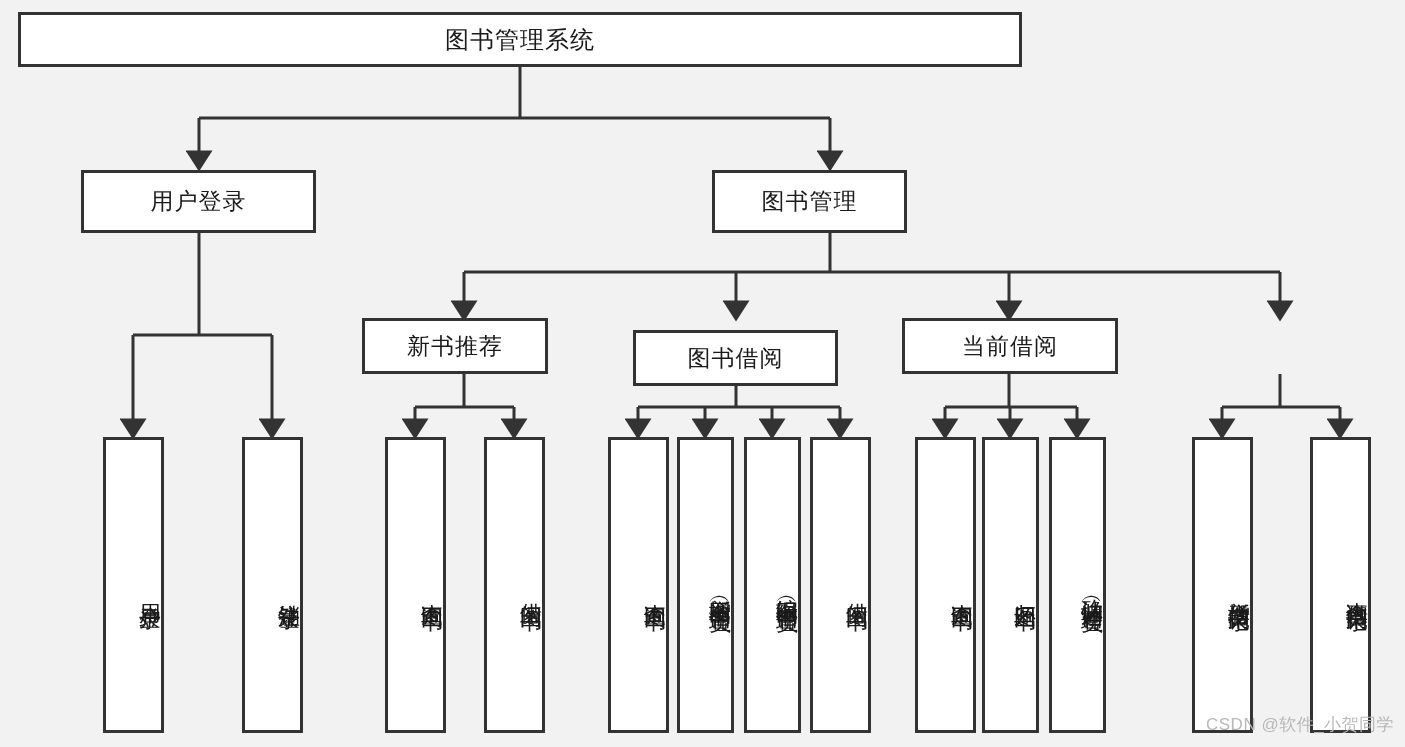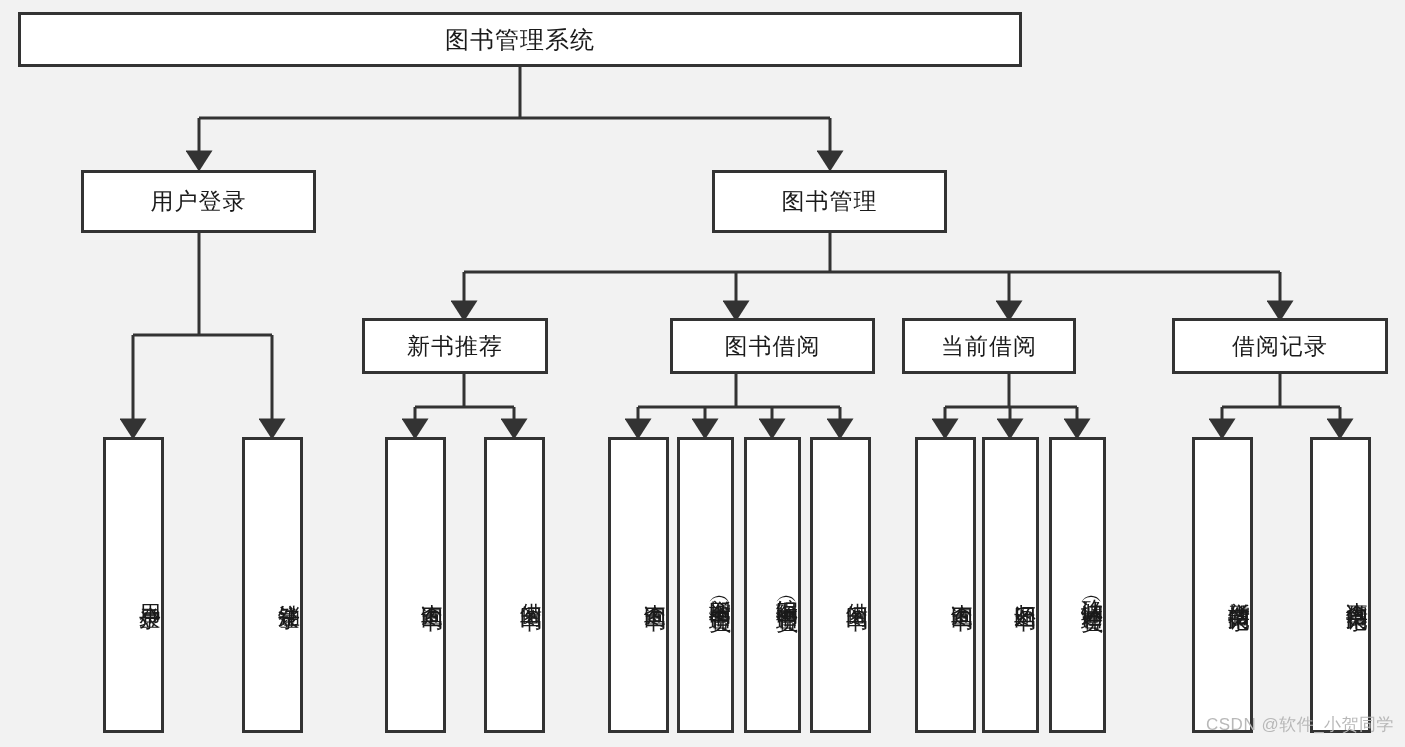--- a/index.html
+++ b/index.html
@@ -112,26 +112,25 @@
       <path d="M1280,374 L1280,407"></path>
       <path d="M1222,407 L1340,407"></path>
       <path d="M1222,407 L1222,428" marker-end="url(#arrow)"></path>
       <path d="M1340,407 L1340,428" marker-end="url(#arrow)"></path>
     </g>
   </svg>
 
   <div class="node node-h root" style="left:18px; top:12px; width:1004px; height:55px;">图书管理系统</div>
 
   <div class="node node-h" style="left:81px; top:170px; width:235px; height:63px;">用户登录</div>
-  <div class="node node-h" style="left:712px; top:170px; width:235px; height:63px;">图书管理</div>
+  <div class="node node-h" style="left:712px; top:170px; width:195px; height:63px;">图书管理</div>
 
   <div class="node node-h" style="left:362px; top:318px; width:186px; height:56px;">新书推荐</div>
-  <div class="node node-h" style="left:633px; top:318px; width:205px; height:56px;margin-left:37px;">图书借阅</div>
-  <div class="node node-h" style="left:902px; top:318px; width:174px; height:56px;">当前借阅</div>
-  <div class="node node-h" style="left:1172px; top:318px; width:216px; height:56px;">借阅记录</div>
+  <div class="node node-h" style="left:633px; top:330px; width:205px; height:56px;">图书借阅</div>
+  <div class="node node-h" style="left:902px; top:318px; width:216px; height:56px;">当前借阅</div>
 
   <div class="node node-v" style="left:103px; top:437px; width:61px; height:296px;">用户登录</div>
   <div class="node node-v" style="left:242px; top:437px; width:61px; height:296px;">注销登录</div>
 
   <div class="node node-v" style="left:385px; top:437px; width:61px; height:296px;">查询图书</div>
   <div class="node node-v" style="left:484px; top:437px; width:61px; height:296px;">借阅图书</div>
 
   <div class="node node-v" style="left:608px; top:437px; width:61px; height:296px;">查询图书</div>
   <div class="node node-v" style="left:677px; top:437px; width:57px; height:296px;">新增图书（管理员）</div>
   <div class="node node-v" style="left:744px; top:437px; width:57px; height:296px;">编辑图书（管理员）</div>

